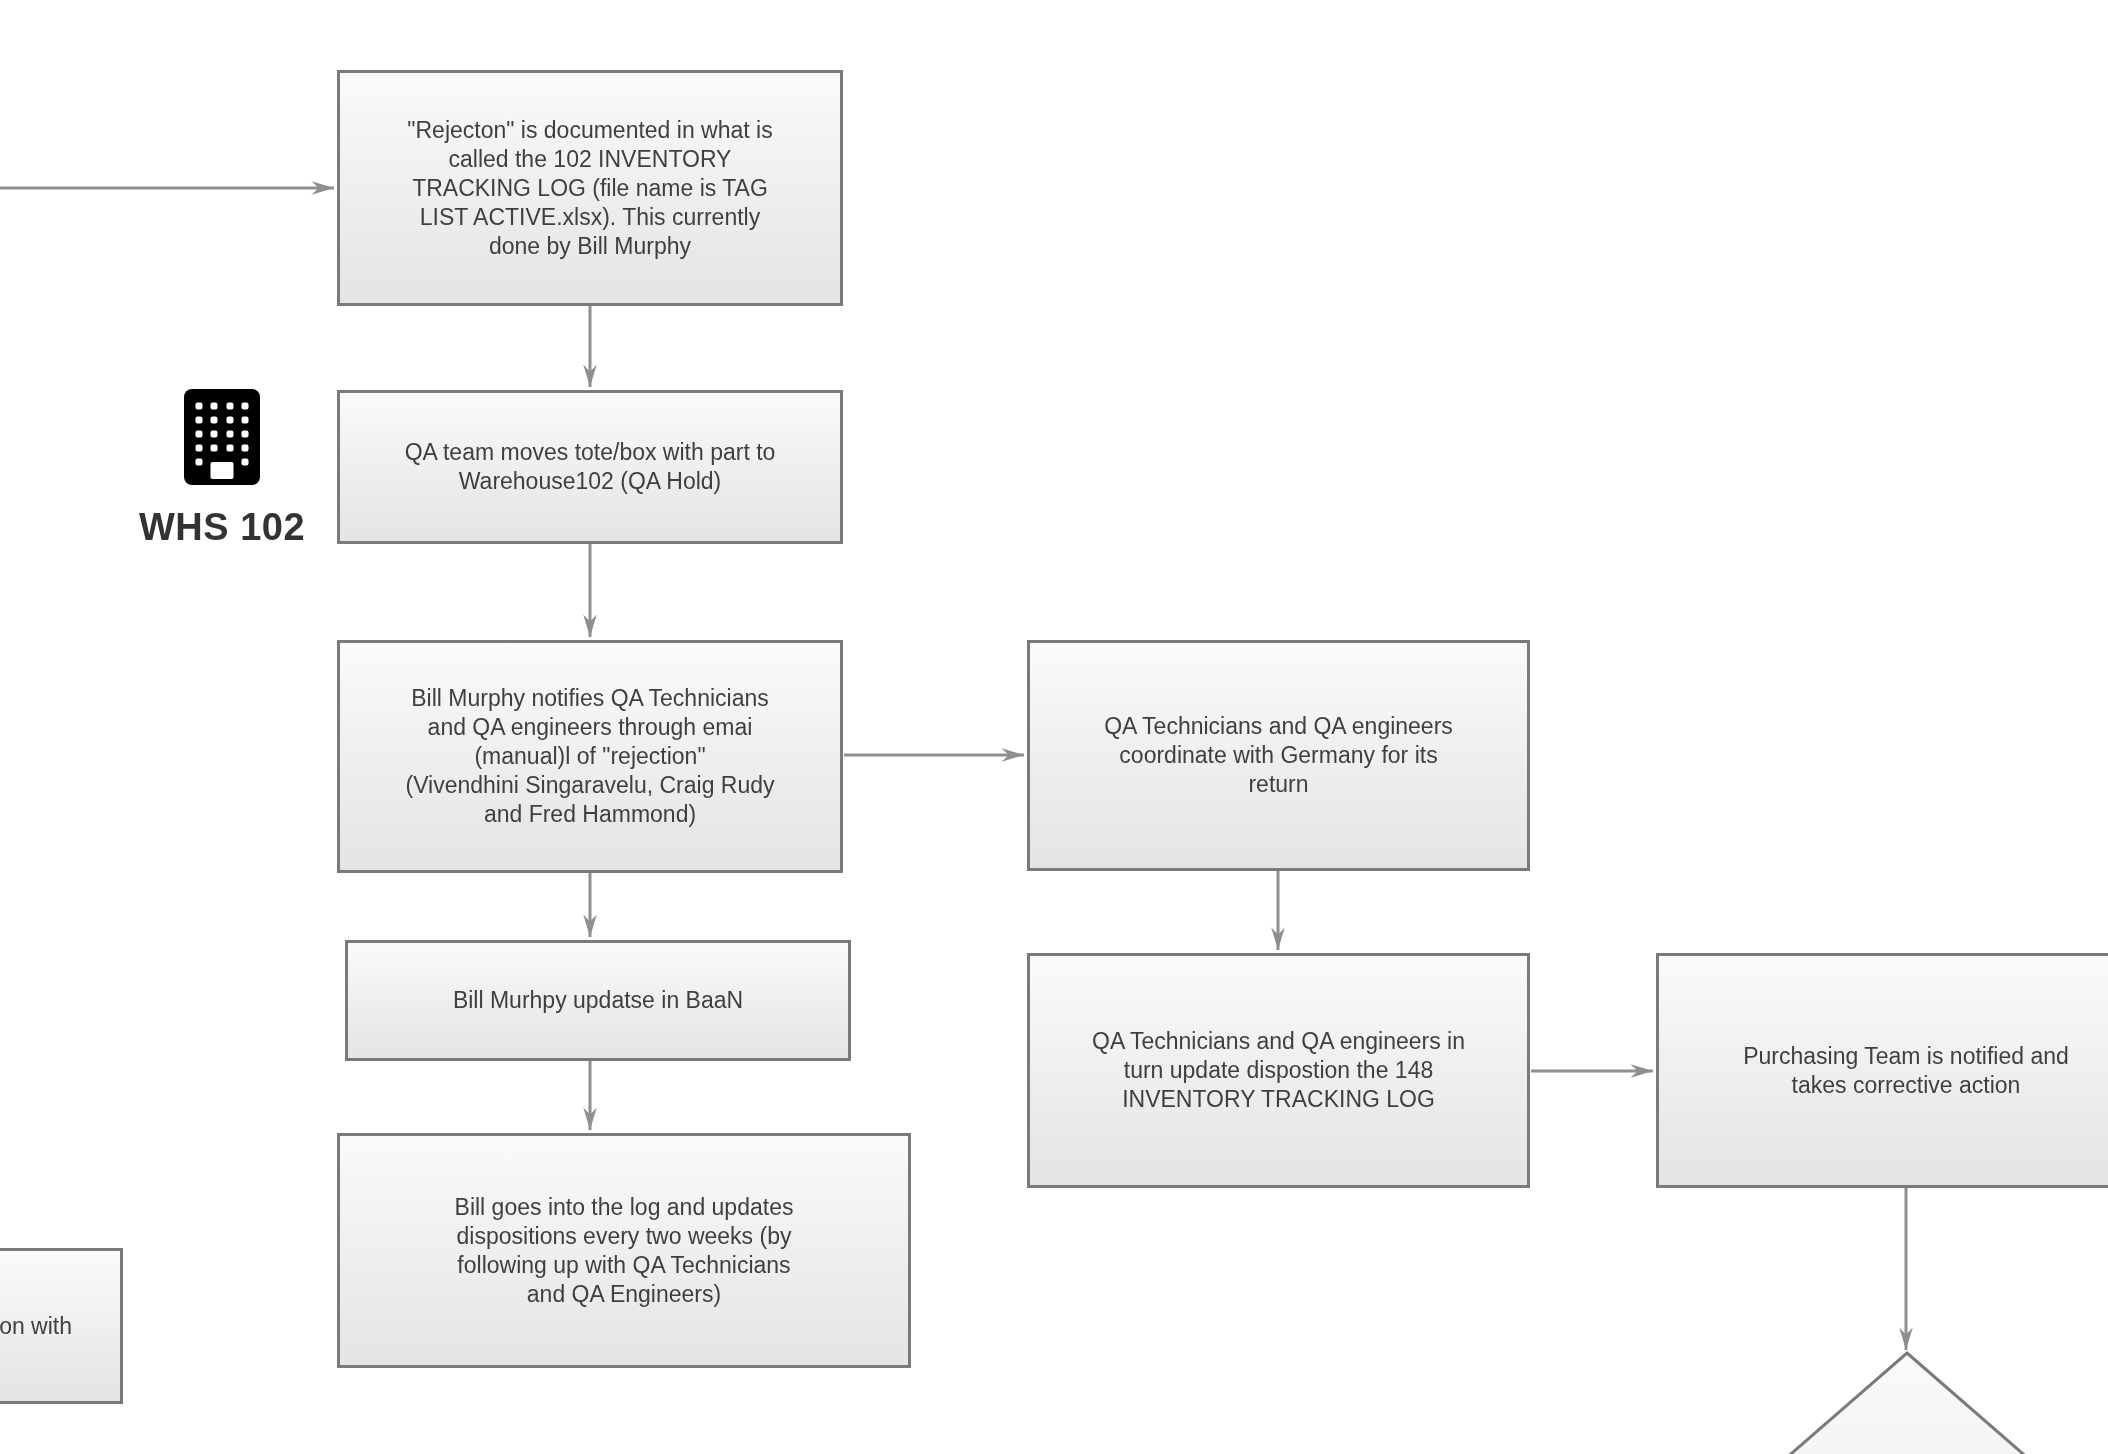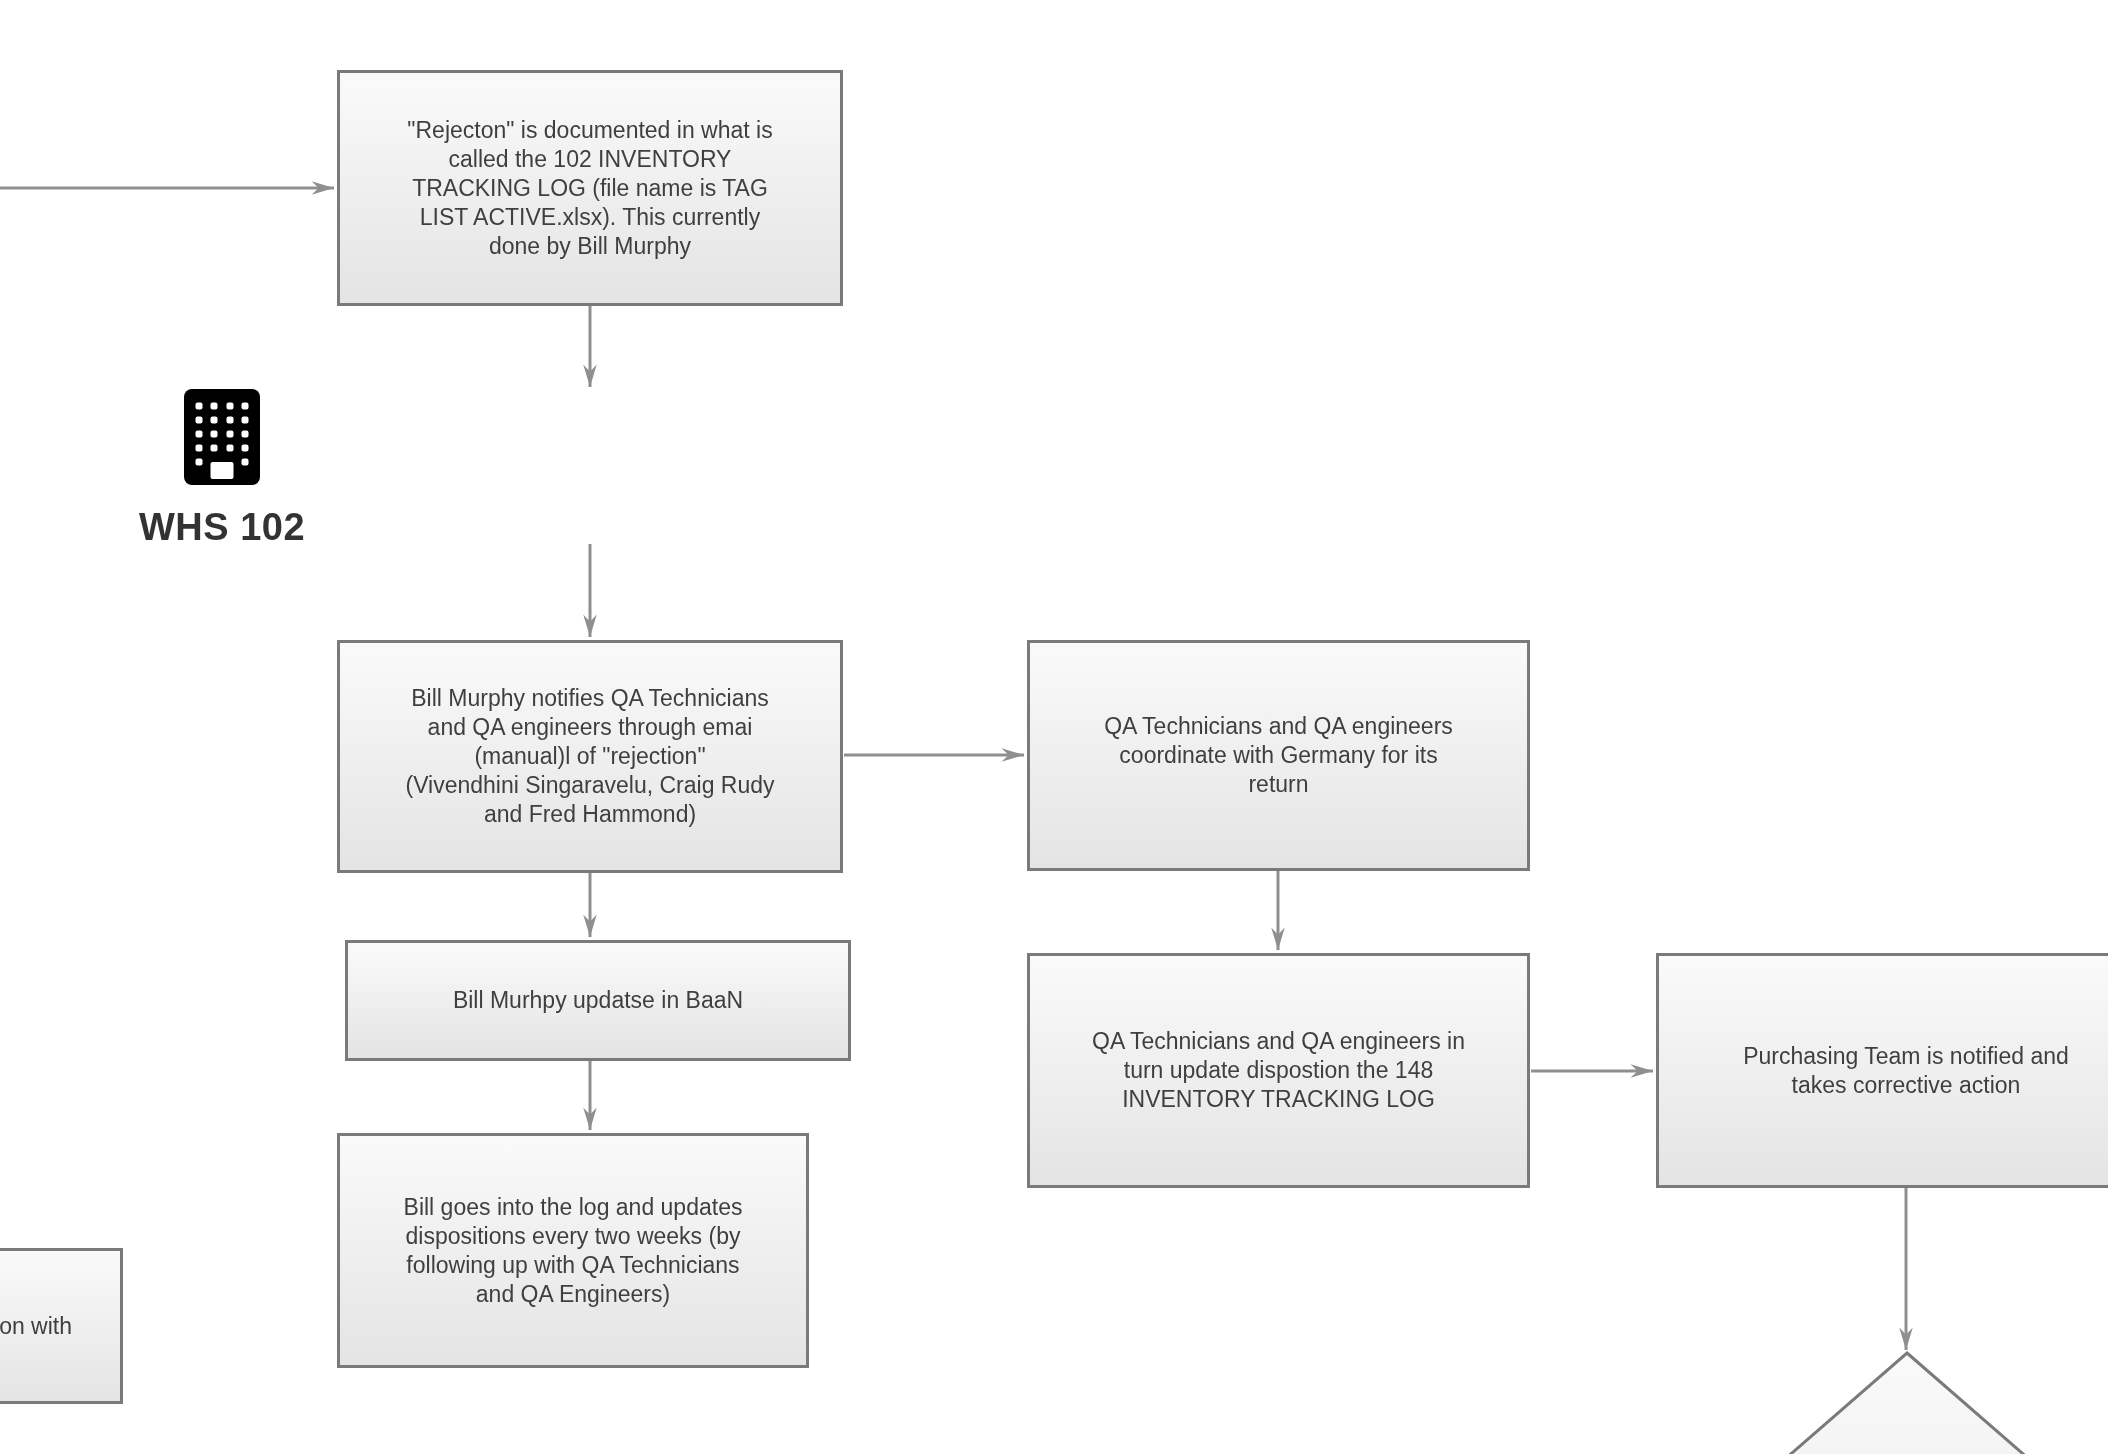--- a/index.html
+++ b/index.html
@@ -28,21 +28,21 @@
   .node .label { white-space: pre-line; }
   .node.partial { justify-content: flex-end; text-align: right; padding-right: 48px; }
   
   .n-rejection-log   { left: 337px;  top: 70px;   width: 506px; height: 236px; }
   .n-qa-moves        { left: 337px;  top: 390px;  width: 506px; height: 154px; }
   .n-bill-notifies   { left: 337px;  top: 640px;  width: 506px; height: 233px; }
   .n-coordinate      { left: 1027px; top: 640px;  width: 503px; height: 231px; }
   .n-bill-baan       { left: 337px;  top: 940px;  width: 506px; height: 121px; margin-left: 8px; }
   .n-update-log      { left: 1027px; top: 953px;  width: 503px; height: 235px; }
   .n-purchasing      { left: 1656px; top: 953px;  width: 500px; height: 235px; }
-  .n-bill-log-update { left: 337px;  top: 1133px; width: 472px; height: 235px; text-align: center; }
+  .n-bill-log-update { left: 337px;  top: 1133px; width: 574px; height: 235px; text-align: center; }
   .n-partial-left    { left: -382px; top: 1248px; width: 505px; height: 156px; }
   .whs-icon { position: absolute; left: 183px; top: 388px; width: 78px; height: 98px; }
   .whs-label {
     position: absolute; left: 111px; top: 506px; width: 222px;
     text-align: center; font-size: 38px; font-weight: bold; color: #333333;
     letter-spacing: 0.5px;
   }
   svg.connectors {
     position: absolute; left: 0; top: 0; width: 2108px; height: 1454px;
     pointer-events: none;
@@ -54,20 +54,24 @@
 <div class="canvas">
 
   <div class="node n-rejection-log">
     <span class="label">"Rejecton" is documented in what is
 called the 102 INVENTORY
 TRACKING LOG (file name is TAG
 LIST ACTIVE.xlsx). This currently
 done by Bill Murphy</span>
   </div>
 
+  <div class="node n-qa-moves">
+    <span class="label">QA team moves tote/box with part to
+Warehouse102 (QA Hold)</span>
+  </div>
 
   <div class="node n-coordinate">
     <span class="label">QA Technicians and QA engineers
 coordinate with Germany for its
 return</span>
   </div>
 
   <div class="node n-bill-notifies">
     <span class="label">Bill Murphy notifies QA Technicians
 and QA engineers through emai

